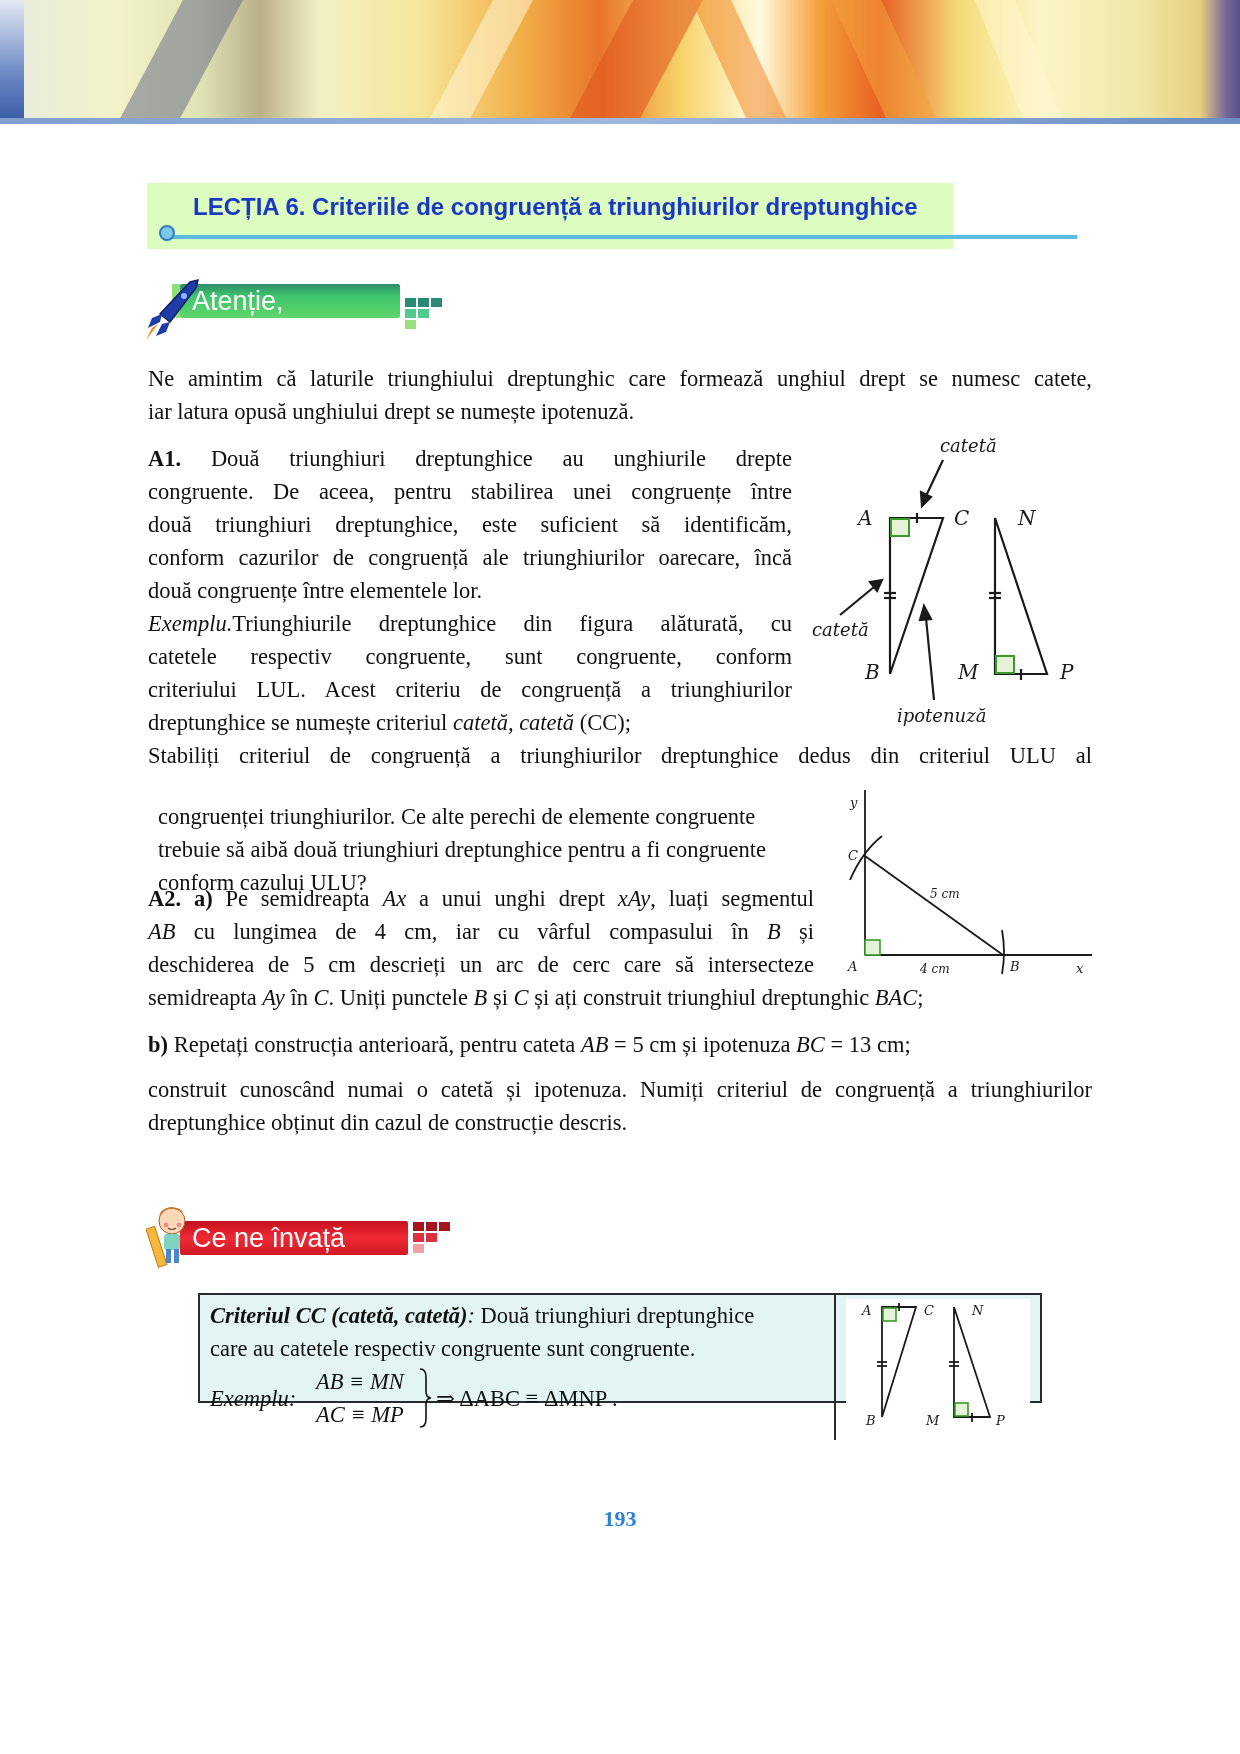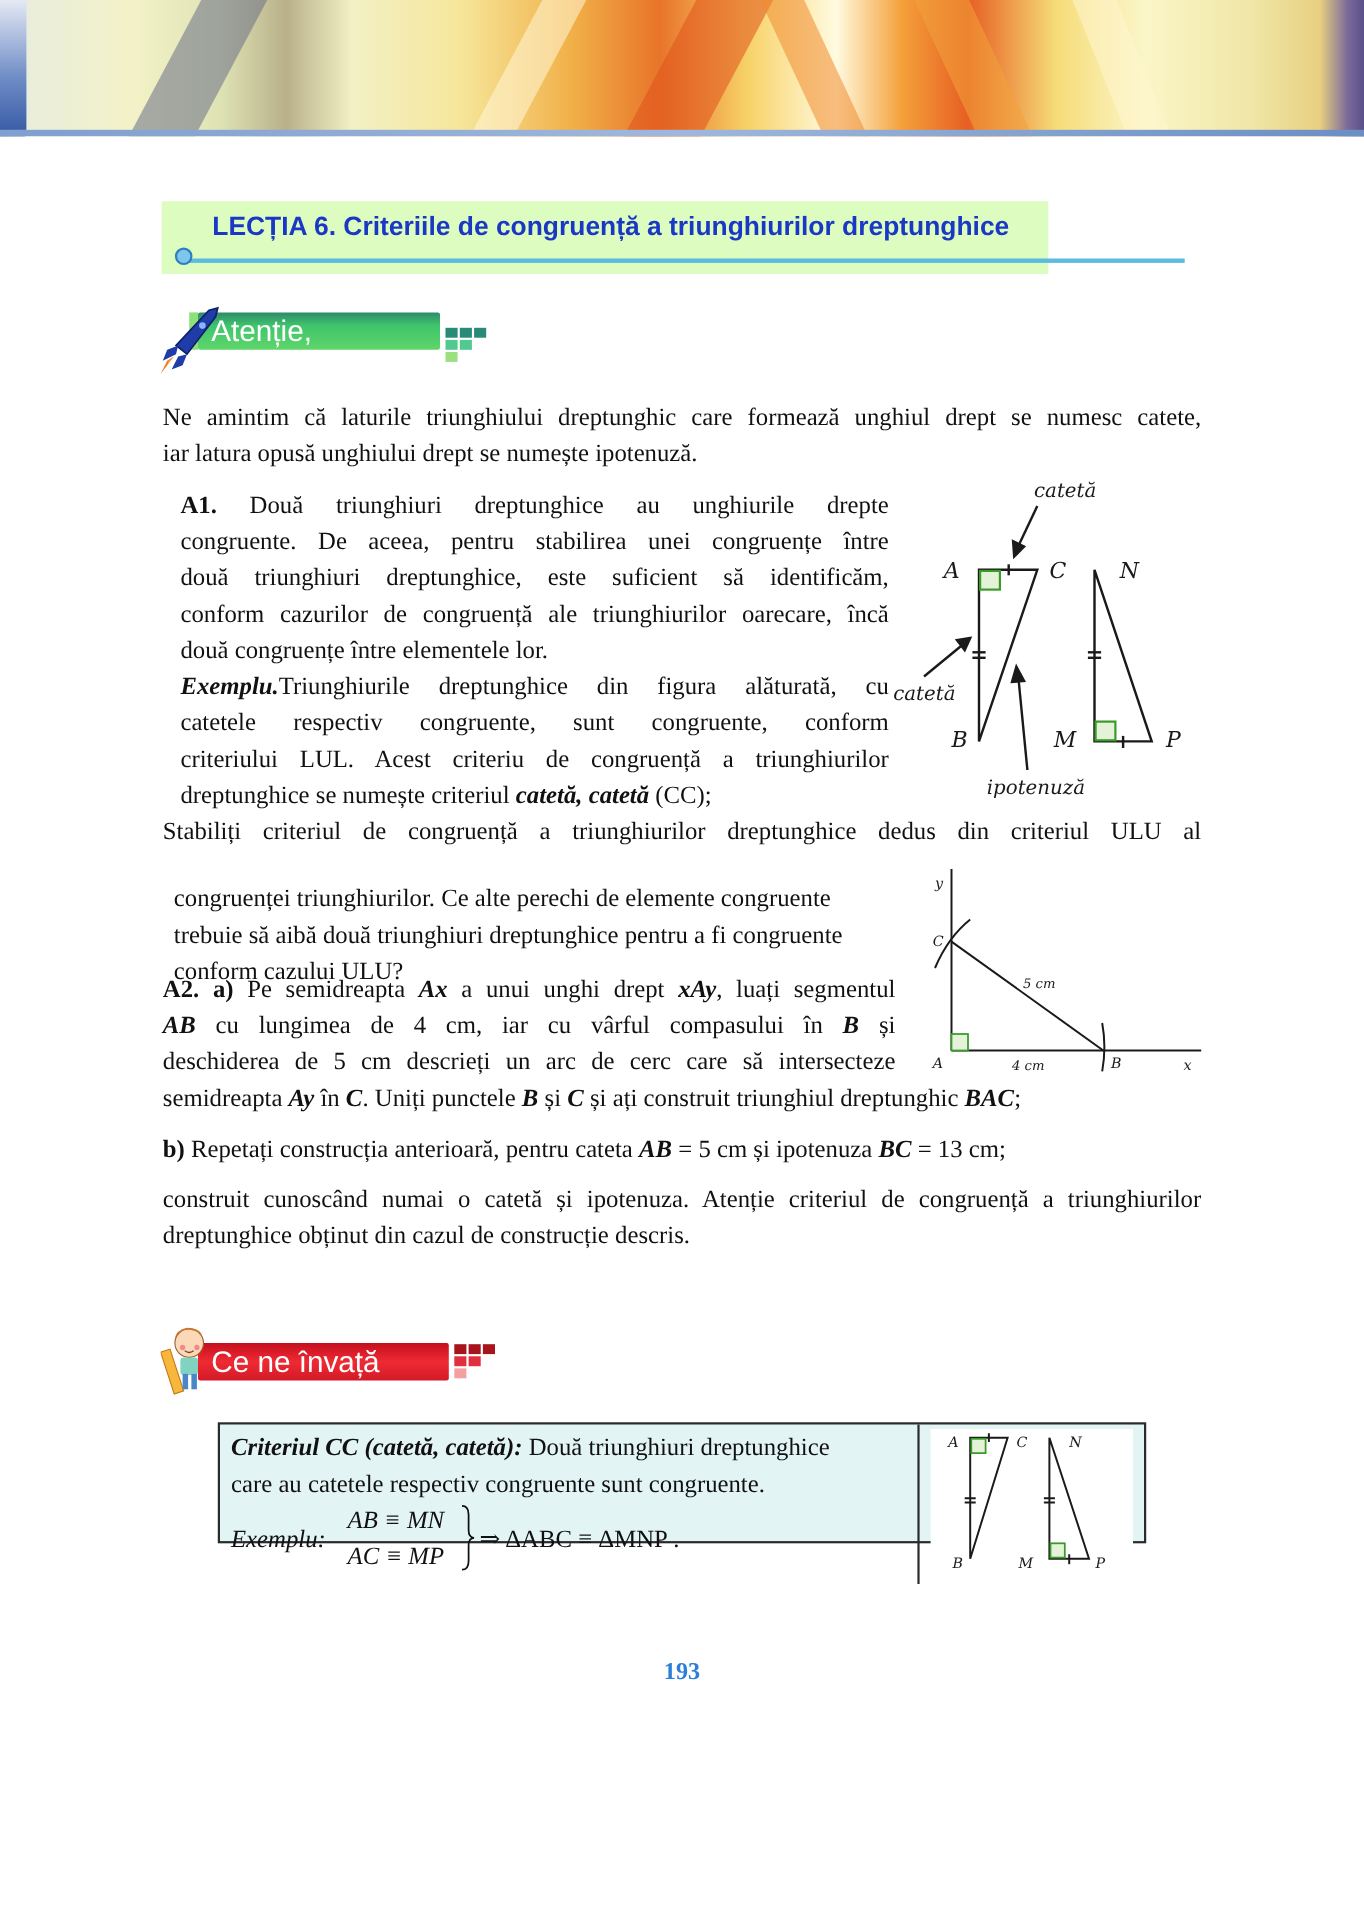--- a/index.html
+++ b/index.html
@@ -41,24 +41,24 @@
   .badge-theory { left: 150px; top: 1205px; width: 320px; }
   .badge-theory .bar { left: 30px; width: 228px; background: linear-gradient(180deg, #c4101e, #ef2a34 50%, #d21a26); }
   .badge-theory .squares { left: 263px; top: 17px; }
 
   .icon-rocket, .icon-kid { position: absolute; }
 
   
   .p { position: absolute; font-size: 22.5px; line-height: 33px; }
   .justify { text-align: justify; text-align-last: justify; }
   b { font-weight: bold; }
-  i { font-style: italic; font-weight: bold; }
+  i { font-style: italic; }
 
   .intro { left: 148px; top: 362px; width: 944px; }
-  .a1 { left: 164px; top: 442px; width: 644px; }
+  .a1 { left: 148px; top: 442px; width: 644px; }
   .a1-tail { left: 148px; top: 739px; width: 944px; }
   .a1-q { left: 148px; top: 800px; width: 670px; margin-left: 10px; }
   .a2 { left: 148px; top: 882px; width: 666px; }
   .a2-last { left: 148px; top: 981px; width: 944px; }
   .b-item { left: 148px; top: 1028px; width: 944px; }
   .c-item { left: 148px; top: 1073px; width: 944px; }
 
   
   svg text { font-family: "DejaVu Serif", "Liberation Serif", serif; font-style: italic; }
   .fig1 { position: absolute; left: 800px; top: 430px; }
@@ -184,21 +184,21 @@
 <div class="p a2">
   <div class="justify"><b>A2.</b> <b>a)</b><span> Pe semidreapta </span><i>Ax</i><span> a unui unghi drept </span><i>xAy</i><span>, luați segmentul</span></div>
   <div class="justify"><i>AB</i><span> cu lungimea de 4 cm, iar cu vârful compasului în </span><i>B</i><span> și</span></div>
   <div class="justify">deschiderea de 5 cm descrieți un arc de cerc care să intersecteze</div>
 </div>
 <div class="p a2-last"><span>semidreapta </span><i>Ay</i><span> în </span><i>C</i><span>. Uniți punctele </span><i>B</i><span> și </span><i>C</i><span> și ați construit triunghiul dreptunghic </span><i>BAC</i><span>;</span></div>
 
 <div class="p b-item"><b>b)</b><span> Repetați construcția anterioară, pentru cateta </span><i>AB</i><span> = 5 cm și ipotenuza </span><i>BC</i><span> = 13 cm;</span></div>
 
 <div class="p c-item">
-  <div class="justify">construit cunoscând numai o catetă și ipotenuza. Atenție criteriul de congruență a triunghiurilor</div>
+  <div class="justify">construit cunoscând numai o catetă și ipotenuza. Numiți criteriul de congruență a triunghiurilor</div>
   <div>dreptunghice obținut din cazul de construcție descris.</div>
 </div>
 
 <svg class="fig2" width="280" height="200" viewBox="0 0 280 200">
   <g stroke="#1a1a1a" stroke-width="1.8" fill="none">
     <line x1="45" y1="10" x2="45" y2="175"></line>
     <line x1="45" y1="175" x2="272" y2="175"></line>
     <line x1="45" y1="76" x2="183" y2="175"></line>
     <path d="M30 100 Q 42 72 62 56"></path>
     <path d="M182 150 Q 186 172 182 194"></path>

